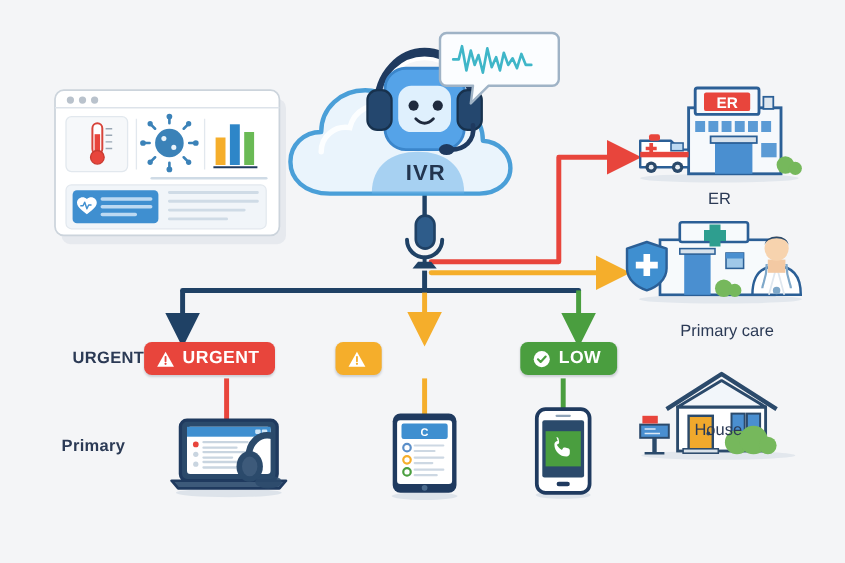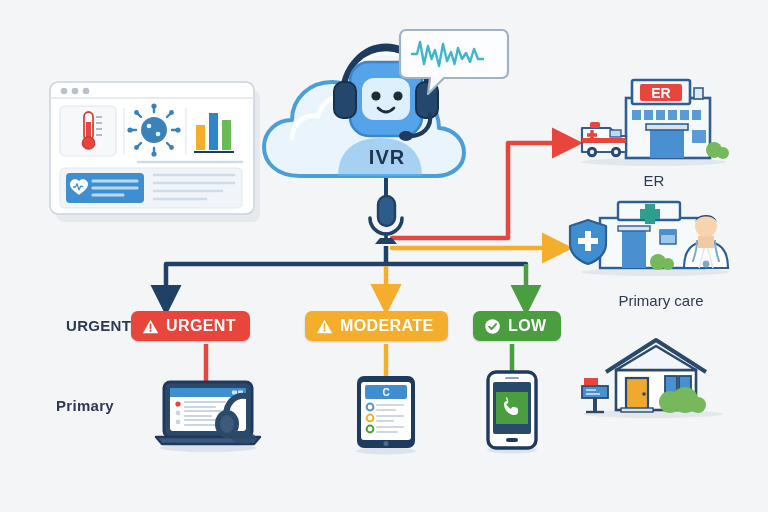--- a/index.html
+++ b/index.html
@@ -195,21 +195,20 @@
     </svg>
     <span>URGENT</span>
   </div>
 
   <div class="badge badge-moderate" style="left:305px;top:311px;">
     <svg class="glyph" viewBox="0 0 20 20">
       <path d="M10,2 L19,18 H1 Z" fill="#fff"></path>
       <path d="M10,7.5 V12.2" stroke="#f5ae2b" stroke-width="2" stroke-linecap="round"></path>
       <circle cx="10" cy="15" r="1.2" fill="#f5ae2b"></circle>
     </svg>
-    <span>MODERATE</span>
   </div>
 
   <div class="badge badge-low" style="left:473px;top:311px;">
     <svg class="glyph" viewBox="0 0 20 20">
       <circle cx="10" cy="10" r="8.6" fill="#fff"></circle>
       <path d="M6,10.2 L8.8,13 L14.2,7.2" stroke="#4a9e3f" stroke-width="2.3" fill="none" stroke-linecap="round" stroke-linejoin="round"></path>
     </svg>
     <span>LOW</span>
   </div>
 
@@ -348,14 +347,15 @@
     </g>
 
     <g>
       <rect x="12" y="50" width="26" height="12" fill="#4a8fd0" stroke="#2b4a6b" stroke-width="1.8"></rect>
       <path d="M16,54 h10 M16,58 h14" stroke="#dbe9f6" stroke-width="1.4"></path>
       <rect x="23" y="62" width="4" height="14" fill="#2b4a6b"></rect>
       <path d="M16,76 h18" stroke="#2b4a6b" stroke-width="2.4"></path>
       <rect x="14" y="42" width="14" height="7" fill="#e8453c"></rect>
     </g>
   </svg>
+  <div class="abs dest-label" style="left:586px;top:382px;width:134px;">House</div>
 
 </div>
 
 </body></html>

